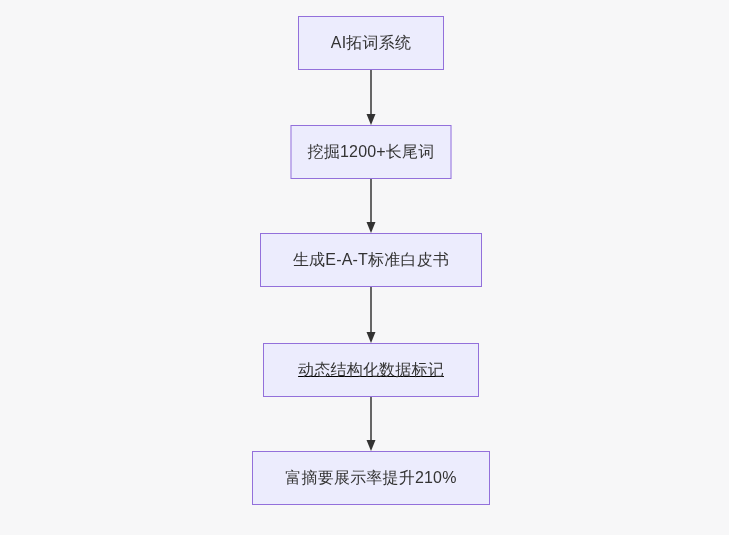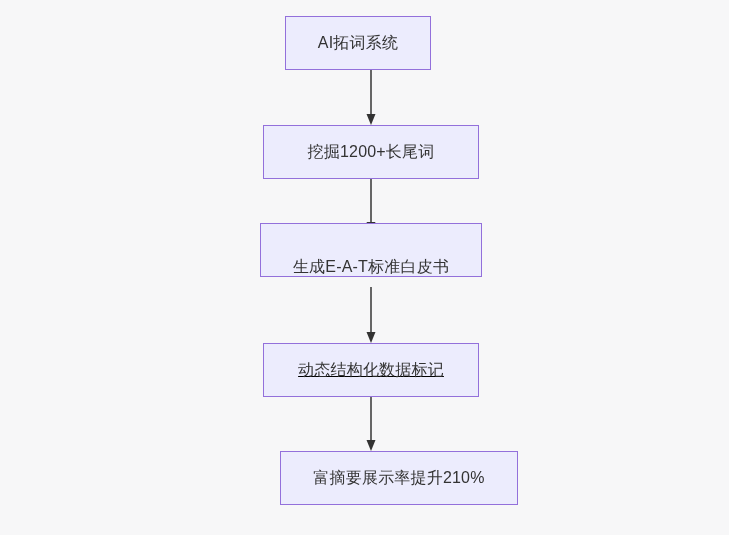--- a/index.html
+++ b/index.html
@@ -73,33 +73,33 @@
     </svg>
   </div>
 
   <div class="edge" style="left:371px; top:397px; height:54px;">
     <svg width="9" height="54" viewBox="0 0 9 54">
       <line x1="4.5" y1="0" x2="4.5" y2="46" stroke="#666666" stroke-width="2"></line>
       <polygon points="4.5,54 0,43 9,43" fill="#333333"></polygon>
     </svg>
   </div>
 
-  <div class="node" style="left:358px; top:16px; width:146px;">
+  <div class="node" style="left:371px; top:16px; width:146px;">
     <span class="node-label">AI拓词系统</span>
   </div>
 
-  <div class="node" style="left:371px; top:125px; width:216px;">
+  <div class="node" style="left:371px; top:125px; width:161px;">
     <span class="node-label">挖掘1200+长尾词</span>
   </div>
 
-  <div class="node" style="left:371px; top:223px; width:222px;align-items:flex-end;">
+  <div class="node" style="left:371px; top:233px; width:222px;">
     <span class="node-label">生成E-A-T标准白皮书</span>
   </div>
 
   <div class="node" style="left:371px; top:343px; width:216px;text-decoration:underline;">
     <span class="node-label">动态结构化数据标记</span>
   </div>
 
-  <div class="node" style="left:371px; top:451px; width:238px;margin-left:28px;">
+  <div class="node" style="left:371px; top:451px; width:238px;">
     <span class="node-label">富摘要展示率提升210%</span>
   </div>
 
 </div>
 
 </body></html>

